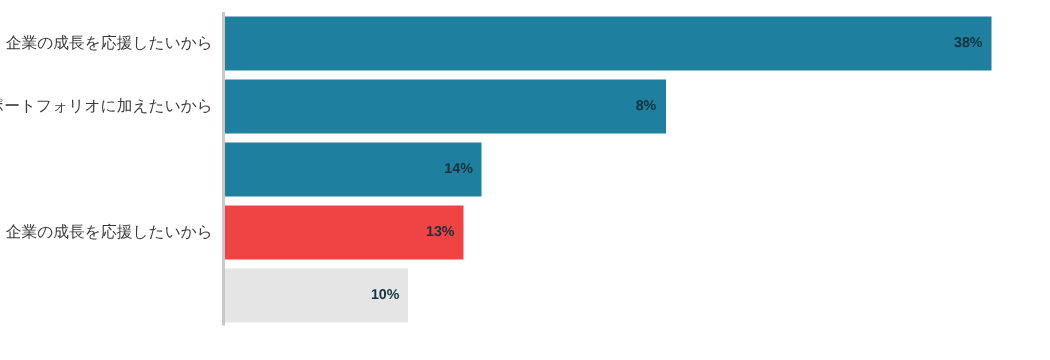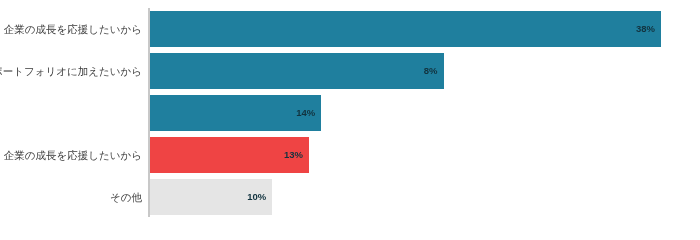--- a/index.html
+++ b/index.html
@@ -129,21 +129,20 @@
       <div class="bar-row">
         <div class="bar-label">企業の成長を応援したいから</div>
         <div class="bar-track">
           <div class="bar-fill" style="width: 158.99px; background: #ef4444;">
             <span class="bar-value">13%</span>
           </div>
         </div>
       </div>
 
       <div class="bar-row">
-        <div class="bar-label">その他</div>
         <div class="bar-track">
           <div class="bar-fill" style="width: 122.3px; background: #e5e5e5;">
             <span class="bar-value">10%</span>
           </div>
         </div>
       </div>
 
     </div>
   </div>
 </div>

